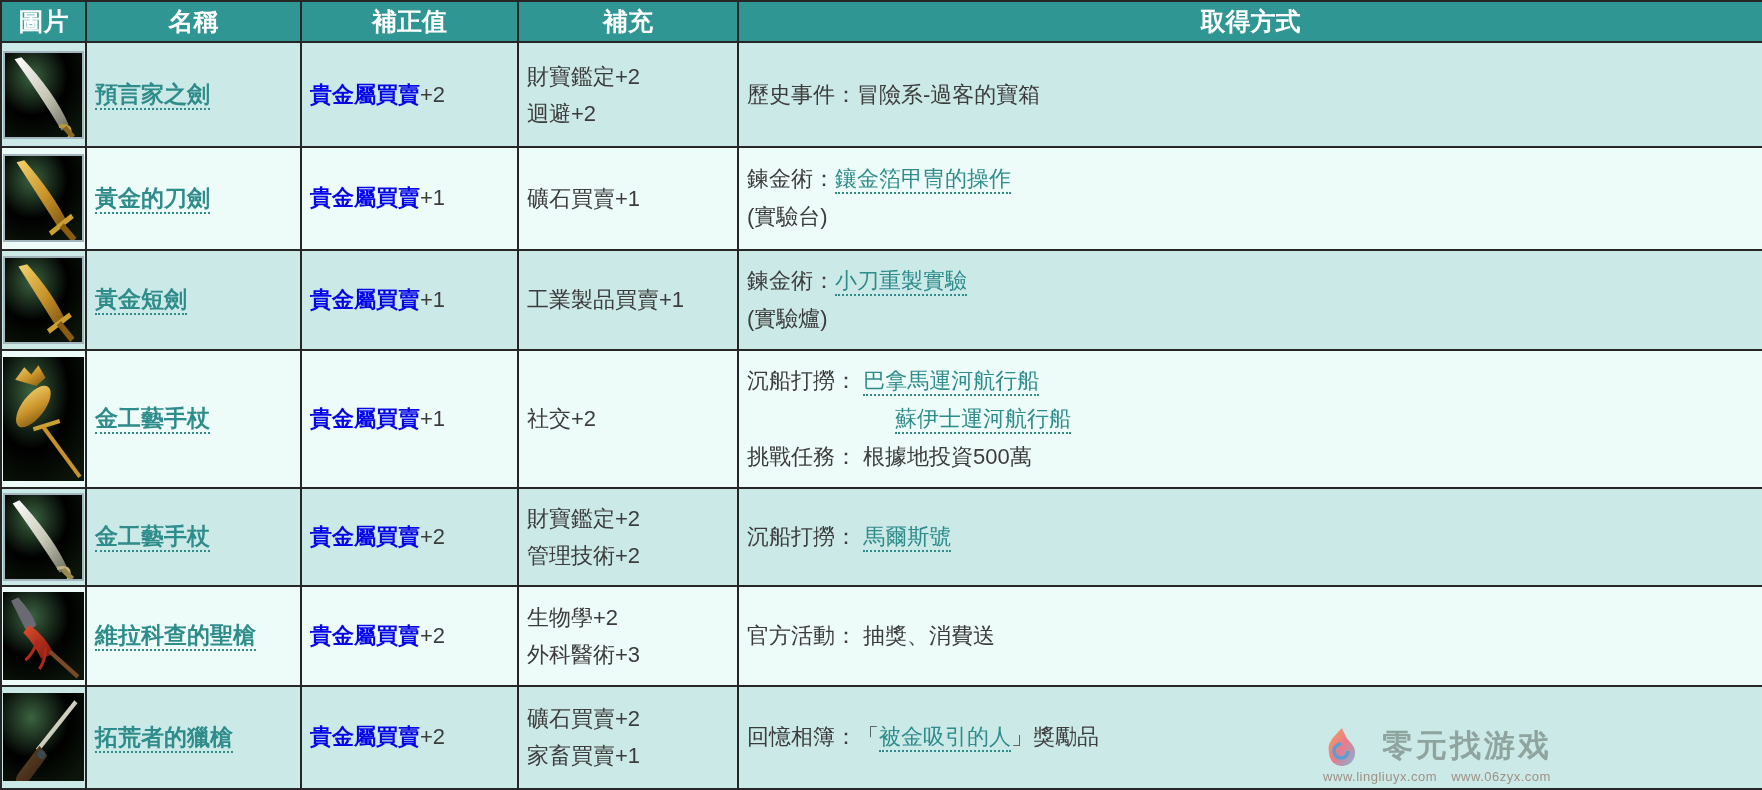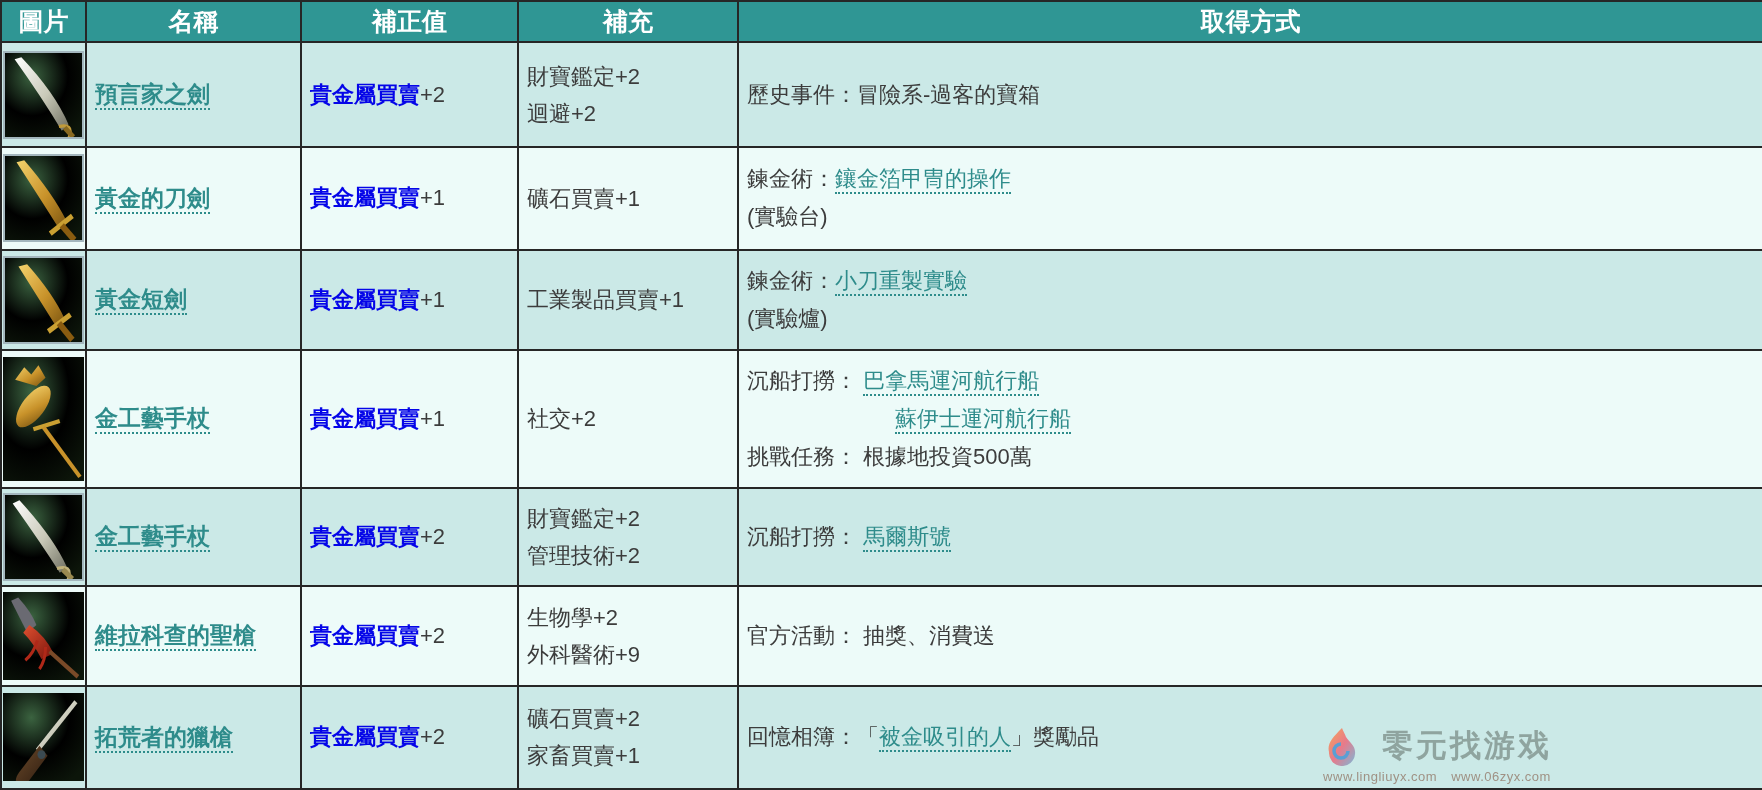--- a/index.html
+++ b/index.html
@@ -203,21 +203,21 @@
         <path d="M8 8 L15 5 Q28 18 33 30 L24 37 Q15 21 8 8 Z" fill="#6a6a72"></path>
         <path d="M26 30 Q42 40 50 56 L38 61 Q30 46 20 37 Z" fill="url(#gred)"></path>
         <path d="M34 44 q-4 12 -12 18 M42 50 q0 12 -6 20" stroke="#b02818" stroke-width="3" fill="none"></path>
         <line x1="46" y1="54" x2="74" y2="77" stroke="#7a4a28" stroke-width="4"></line>
       </svg>
     </td>
     <td><a class="nlink">維拉科查的聖槍</a></td>
     <td><a class="blink">貴金屬買賣</a><span class="bval">+2</span></td>
     <td>
       <div class="sup">生物學+2</div>
-      <div class="sup">外科醫術+9</div>
+      <div class="sup">外科醫術+3</div>
     </td>
     <td>
       <div class="acq-line"><span>官方活動： 抽獎、消費送</span></div>
     </td>
   </tr>
 
   <tr class="row-odd rowH7">
     <td class="img-cell">
       <svg class="thumb noframe" viewBox="0 0 80 80" preserveAspectRatio="none">
         <rect width="80" height="80" fill="url(#gbg)"></rect>

